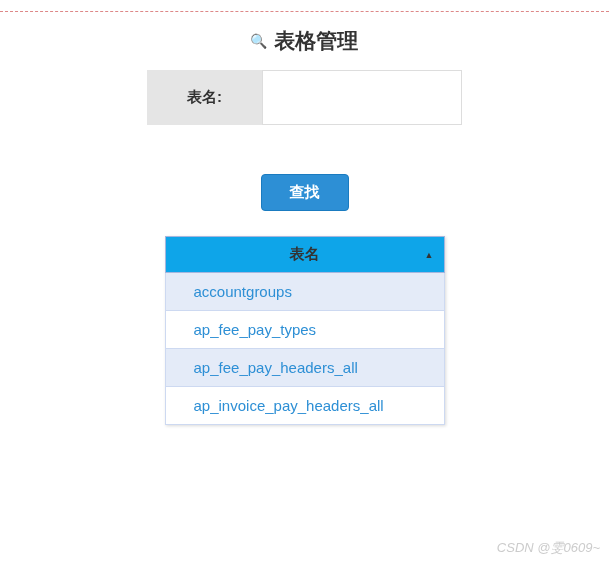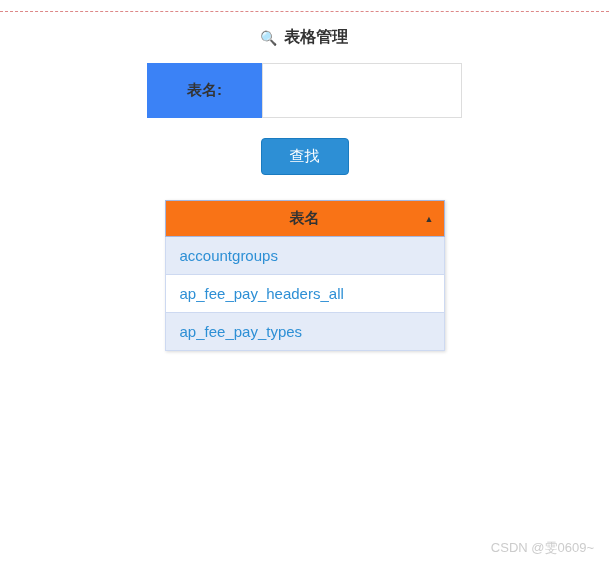--- a/index.html
+++ b/index.html
@@ -26,31 +26,31 @@
     .title-row {
       display: flex;
       align-items: center;
       gap: 6px;
       margin-bottom: 15px;
     }
     .search-icon {
       font-size: 14px;
     }
     .page-title {
-      font-size: 16px;
+      font-size: 21px;
       font-weight: bold;
       color: #333;
     }
     .form-row {
       display: flex;
       align-items: stretch;
       margin-bottom: 20px;
     }
     .label-cell {
-      background: #3b82f6;
+      background: #e5e5e5;
       padding: 18px 40px;
       font-weight: bold;
       font-size: 15px;
       color: #333;
       display: flex;
       align-items: center;
       justify-content: center;
     }
     .input-cell {
       width: 200px;
@@ -59,66 +59,68 @@
       font-size: 14px;
       outline: none;
     }
     .search-button {
       background: #2d8fd5;
       color: #fff;
       border: 1px solid #1a7bc0;
       border-radius: 4px;
       padding: 8px 28px;
       font-size: 15px;
-      font-weight: normal;
+      font-weight: bold;
       cursor: pointer;
       margin-bottom: 25px;
+      margin-top: 29px;
     }
     .data-table {
       border-collapse: collapse;
       width: 280px;
       box-shadow: 1px 1px 3px rgba(0,0,0,0.15);
     }
     .data-table th {
-      background: #f97316;
+      background: #0ea5e9;
       border: 1px solid #a5b6de;
       padding: 8px 12px;
       font-size: 15px;
       font-weight: bold;
       color: #333;
       position: relative;
       cursor: pointer;
     }
     .sort-indicator {
       position: absolute;
       right: 10px;
       top: 50%;
       transform: translateY(-50%);
       font-size: 9px;
       color: #333;
     }
     .data-table td {
       border: 1px solid #cdd9f1;
-      padding: 10px 14px;
+      padding: 10px 28px;
       font-size: 15px;
       color: #2d8fd5;
       cursor: pointer;
     }
     .data-table tbody tr:nth-child(odd) td {
       background: #e4ebf8;
     }
     .data-table tbody tr:nth-child(even) td {
       background: #ffffff;
     }
     .watermark {
       position: absolute;
-      right: 15px;
+      right: 9px;
       bottom: 10px;
       font-size: 13px;
       color: #ccc;
+      font-style: italic;
     }
   </style>
 </head>
 <body>
 
 <div class="top-border"></div>
 
 <div class="page">
 
   <div class="title-row">
@@ -140,23 +142,26 @@
           <span>表名</span>
           <span class="sort-indicator">▲</span>
         </th>
       </tr>
     </thead>
     <tbody>
       <tr>
           <td>accountgroups</td>
         </tr>
       <tr>
+          <td>ap_fee_pay_types</td>
+        </tr>
+      <tr>
           <td>ap_fee_pay_headers_all</td>
         </tr>
       <tr>
-          <td>ap_fee_pay_types</td>
+          <td>ap_invoice_pay_headers_all</td>
         </tr>
     </tbody>
   </table>
 
 </div>
 
 <div class="watermark">CSDN @雯0609~</div>
 
 </body></html>

